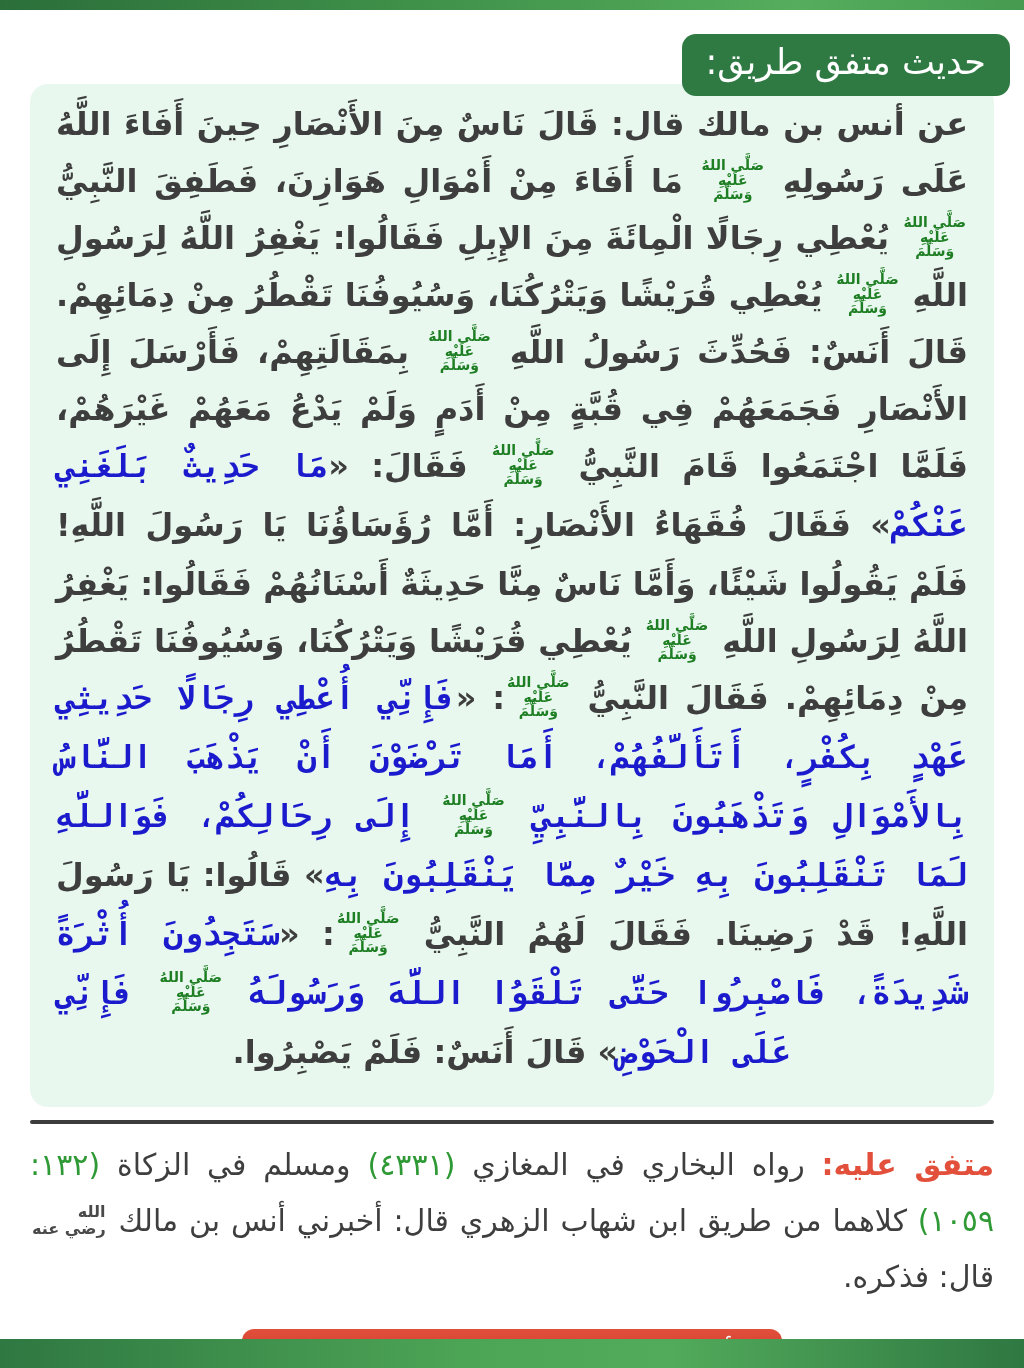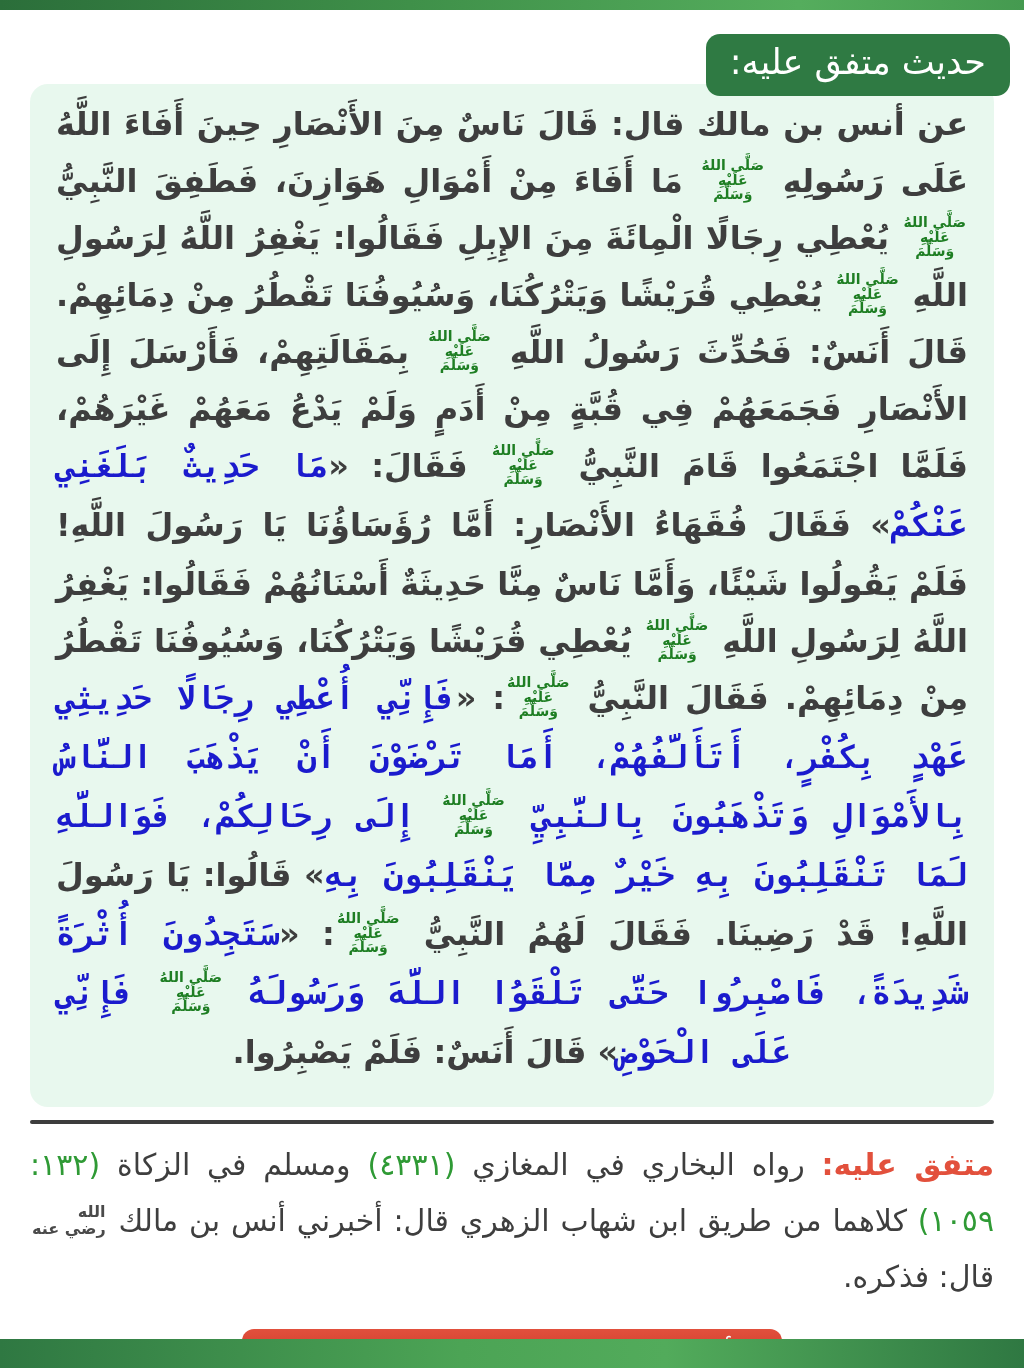--- a/index.html
+++ b/index.html
@@ -96,21 +96,21 @@
     position:absolute;left:0;right:0;bottom:0;height:29px;
     background:linear-gradient(90deg,#2f7842 0%,#4ca455 45%,#52ab5b 65%,#2f7842 100%);
   }
 </style>
 </head>
 <body>
 
 <div class="top-bar"></div>
 
 <div class="header-badge">
-  <span>حديث متفق عليه:</span>
+  <span>حديث متفق طريق:</span>
 </div>
 
 <div class="hadith-box">
   <p class="hadith-text" id="hadith-text"><span class="seg-dark">عن أنس بن مالك قال: قَالَ نَاسٌ مِنَ الأَنْصَارِ حِينَ أَفَاءَ اللَّهُ عَلَى رَسُولِهِ </span><span class="saw"><span>صَلَّى اللهُ</span><span>عَلَيْهِ</span><span>وَسَلَّمَ</span></span><span class="seg-dark"> مَا أَفَاءَ مِنْ أَمْوَالِ هَوَازِنَ، فَطَفِقَ النَّبِيُّ </span><span class="saw"><span>صَلَّى اللهُ</span><span>عَلَيْهِ</span><span>وَسَلَّمَ</span></span><span class="seg-dark"> يُعْطِي رِجَالًا الْمِائَةَ مِنَ الإِبِلِ فَقَالُوا: يَغْفِرُ اللَّهُ لِرَسُولِ اللَّهِ </span><span class="saw"><span>صَلَّى اللهُ</span><span>عَلَيْهِ</span><span>وَسَلَّمَ</span></span><span class="seg-dark"> يُعْطِي قُرَيْشًا وَيَتْرُكُنَا، وَسُيُوفُنَا تَقْطُرُ مِنْ دِمَائِهِمْ. قَالَ أَنَسٌ: فَحُدِّثَ رَسُولُ اللَّهِ </span><span class="saw"><span>صَلَّى اللهُ</span><span>عَلَيْهِ</span><span>وَسَلَّمَ</span></span><span class="seg-dark"> بِمَقَالَتِهِمْ، فَأَرْسَلَ إِلَى الأَنْصَارِ فَجَمَعَهُمْ فِي قُبَّةٍ مِنْ أَدَمٍ وَلَمْ يَدْعُ مَعَهُمْ غَيْرَهُمْ، فَلَمَّا اجْتَمَعُوا قَامَ النَّبِيُّ </span><span class="saw"><span>صَلَّى اللهُ</span><span>عَلَيْهِ</span><span>وَسَلَّمَ</span></span><span class="seg-dark"> فَقَالَ: «</span><span class="seg-blue">مَا حَدِيثٌ بَلَغَنِي عَنْكُمْ</span><span class="seg-dark">» فَقَالَ فُقَهَاءُ الأَنْصَارِ: أَمَّا رُؤَسَاؤُنَا يَا رَسُولَ اللَّهِ! فَلَمْ يَقُولُوا شَيْئًا، وَأَمَّا نَاسٌ مِنَّا حَدِيثَةٌ أَسْنَانُهُمْ فَقَالُوا: يَغْفِرُ اللَّهُ لِرَسُولِ اللَّهِ </span><span class="saw"><span>صَلَّى اللهُ</span><span>عَلَيْهِ</span><span>وَسَلَّمَ</span></span><span class="seg-dark"> يُعْطِي قُرَيْشًا وَيَتْرُكُنَا، وَسُيُوفُنَا تَقْطُرُ مِنْ دِمَائِهِمْ. فَقَالَ النَّبِيُّ </span><span class="saw"><span>صَلَّى اللهُ</span><span>عَلَيْهِ</span><span>وَسَلَّمَ</span></span><span class="seg-dark">: «</span><span class="seg-blue">فَإِنِّي أُعْطِي رِجَالًا حَدِيثِي عَهْدٍ بِكُفْرٍ، أَتَأَلَّفُهُمْ، أَمَا تَرْضَوْنَ أَنْ يَذْهَبَ النَّاسُ بِالأَمْوَالِ وَتَذْهَبُونَ بِالنَّبِيِّ </span><span class="saw"><span>صَلَّى اللهُ</span><span>عَلَيْهِ</span><span>وَسَلَّمَ</span></span><span class="seg-blue"> إِلَى رِحَالِكُمْ، فَوَاللَّهِ لَمَا تَنْقَلِبُونَ بِهِ خَيْرٌ مِمَّا يَنْقَلِبُونَ بِهِ</span><span class="seg-dark">» قَالُوا: يَا رَسُولَ اللَّهِ! قَدْ رَضِينَا. فَقَالَ لَهُمُ النَّبِيُّ </span><span class="saw"><span>صَلَّى اللهُ</span><span>عَلَيْهِ</span><span>وَسَلَّمَ</span></span><span class="seg-dark">: «</span><span class="seg-blue">سَتَجِدُونَ أُثْرَةً شَدِيدَةً، فَاصْبِرُوا حَتَّى تَلْقَوُا اللَّهَ وَرَسُولَهُ </span><span class="saw"><span>صَلَّى اللهُ</span><span>عَلَيْهِ</span><span>وَسَلَّمَ</span></span><span class="seg-blue"> فَإِنِّي عَلَى الْحَوْضِ</span><span class="seg-dark">» قَالَ أَنَسٌ: فَلَمْ يَصْبِرُوا.</span></p>
 </div>
 
 <hr class="divider">
 
 <p class="attribution" id="attribution-text"><span class="seg-red">متفق عليه:</span><span class="seg-dark"> رواه البخاري في المغازي </span><span class="seg-green">(٤٣٣١)</span><span class="seg-dark"> ومسلم في الزكاة </span><span class="seg-green">(١٣٢: ١٠٥٩)</span><span class="seg-dark"> كلاهما من طريق ابن شهاب الزهري قال: أخبرني أنس بن مالك </span><span class="rada"><span>الله</span><span>رضي عنه</span></span><span class="seg-dark"> قال: فذكره.</span></p>
 

